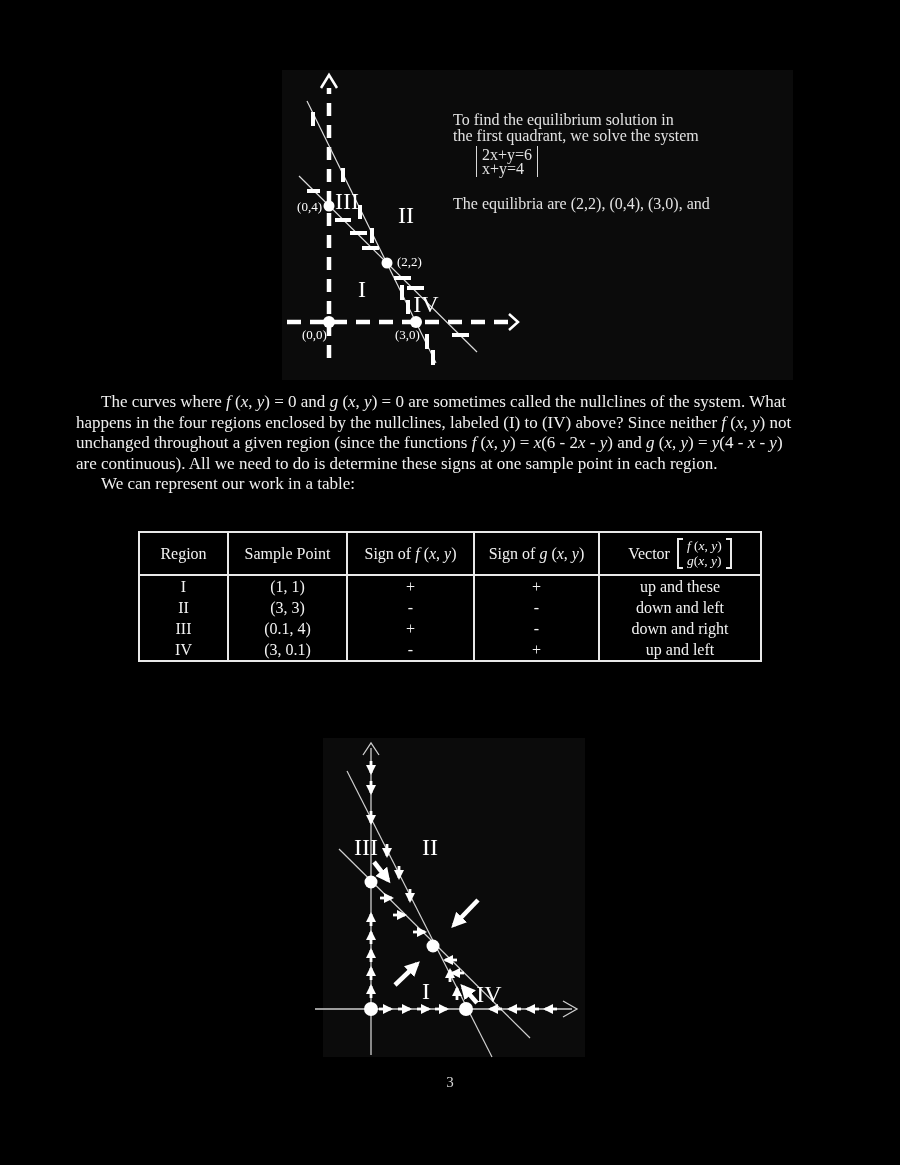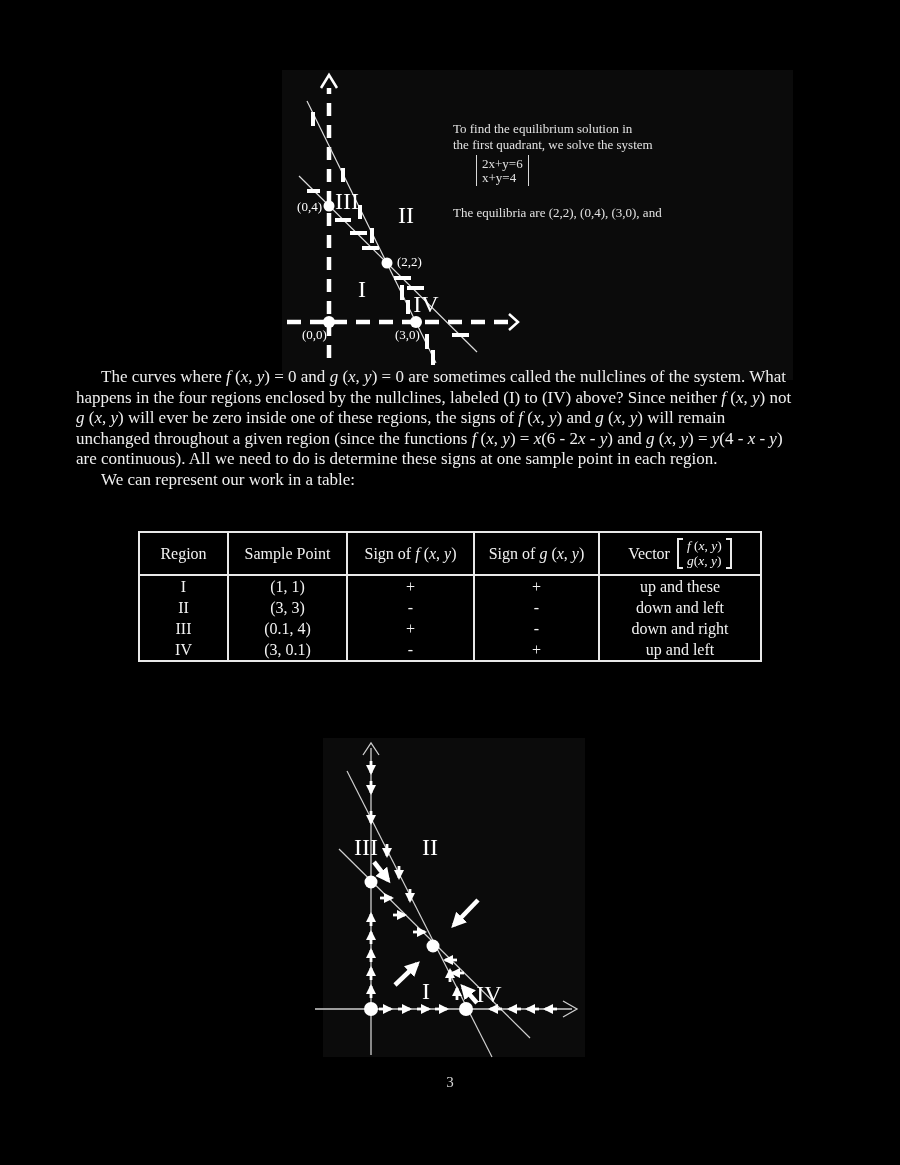--- a/index.html
+++ b/index.html
@@ -7,21 +7,21 @@
     width:900px;height:1165px;position:relative;overflow:hidden;
     background:#000;color:#f0f0f0;
     font-family:"Liberation Serif", serif;
   }
   .abs{position:absolute;}
   
   .para{position:absolute;left:76px;font-size:17px;line-height:20.5px;color:#efefef;}
   .para .line{white-space:nowrap;}
   .para .indent{padding-left:25px;}
   
-  .fig-note{position:absolute;left:453px;top:121px;font-size:13px;line-height:15.5px;color:#e2e2e2;}
+  .fig-note{position:absolute;left:453px;top:112px;font-size:16px;line-height:15.5px;color:#e2e2e2;}
   .fig-note .line{white-space:nowrap;}
   .sys{display:inline-flex;flex-direction:column;align-items:flex-start;
        margin:3px 0 3px 23px;padding:2px 5px;line-height:13.5px;
        border-left:1px solid #d9d9d9;border-right:1px solid #d9d9d9;}
   .fig-note .after-sys{margin-top:16px;}
   
   .dtable{position:absolute;left:138px;top:531px;border-collapse:collapse;
           border:2px solid #e9e9e9;font-size:16px;color:#f2f2f2;table-layout:fixed;}
   .dtable th,.dtable td{border-left:2px solid #e9e9e9;border-right:2px solid #e9e9e9;
           text-align:center;font-weight:normal;padding:0 12px;}
@@ -96,24 +96,23 @@
   <div class="line">the first quadrant, we solve the system</div>
   <div>
     <span class="sys">
       <span>2x+y=6</span>
       <span>x+y=4</span>
     </span>
   </div>
   <div class="line after-sys">The equilibria are (2,2), (0,4), (3,0), and</div>
 </div>
 
-<div class="para" style="top:367px;">
+<div class="para" style="top:392px;">
   <div class="line indent">The curves where <i>f</i> (<i>x</i>, <i>y</i>) = 0 and <i>g</i> (<i>x</i>, <i>y</i>) = 0 are sometimes called the nullclines of the system. What</div>
   <div class="line">happens in the four regions enclosed by the nullclines, labeled (I) to (IV) above? Since neither <i>f</i> (<i>x</i>, <i>y</i>) not</div>
-  <div class="line"><i>g</i> (<i>x</i>, <i>y</i>) will ever be zero inside one of these regions, the signs of <i>f</i> (<i>x</i>, <i>y</i>) and <i>g</i> (<i>x</i>, <i>y</i>) will remain</div>
   <div class="line">unchanged throughout a given region (since the functions <i>f</i> (<i>x</i>, <i>y</i>) = <i>x</i>(6 - 2<i>x</i> - <i>y</i>) and <i>g</i> (<i>x</i>, <i>y</i>) = <i>y</i>(4 - <i>x</i> - <i>y</i>)</div>
   <div class="line">are continuous). All we need to do is determine these signs at one sample point in each region.</div>
   <div class="line indent">We can represent our work in a table:</div>
 </div>
 
 <table class="dtable">
   <colgroup>
     <col style="width:89px">
       <col style="width:119px">
       <col style="width:127px">

